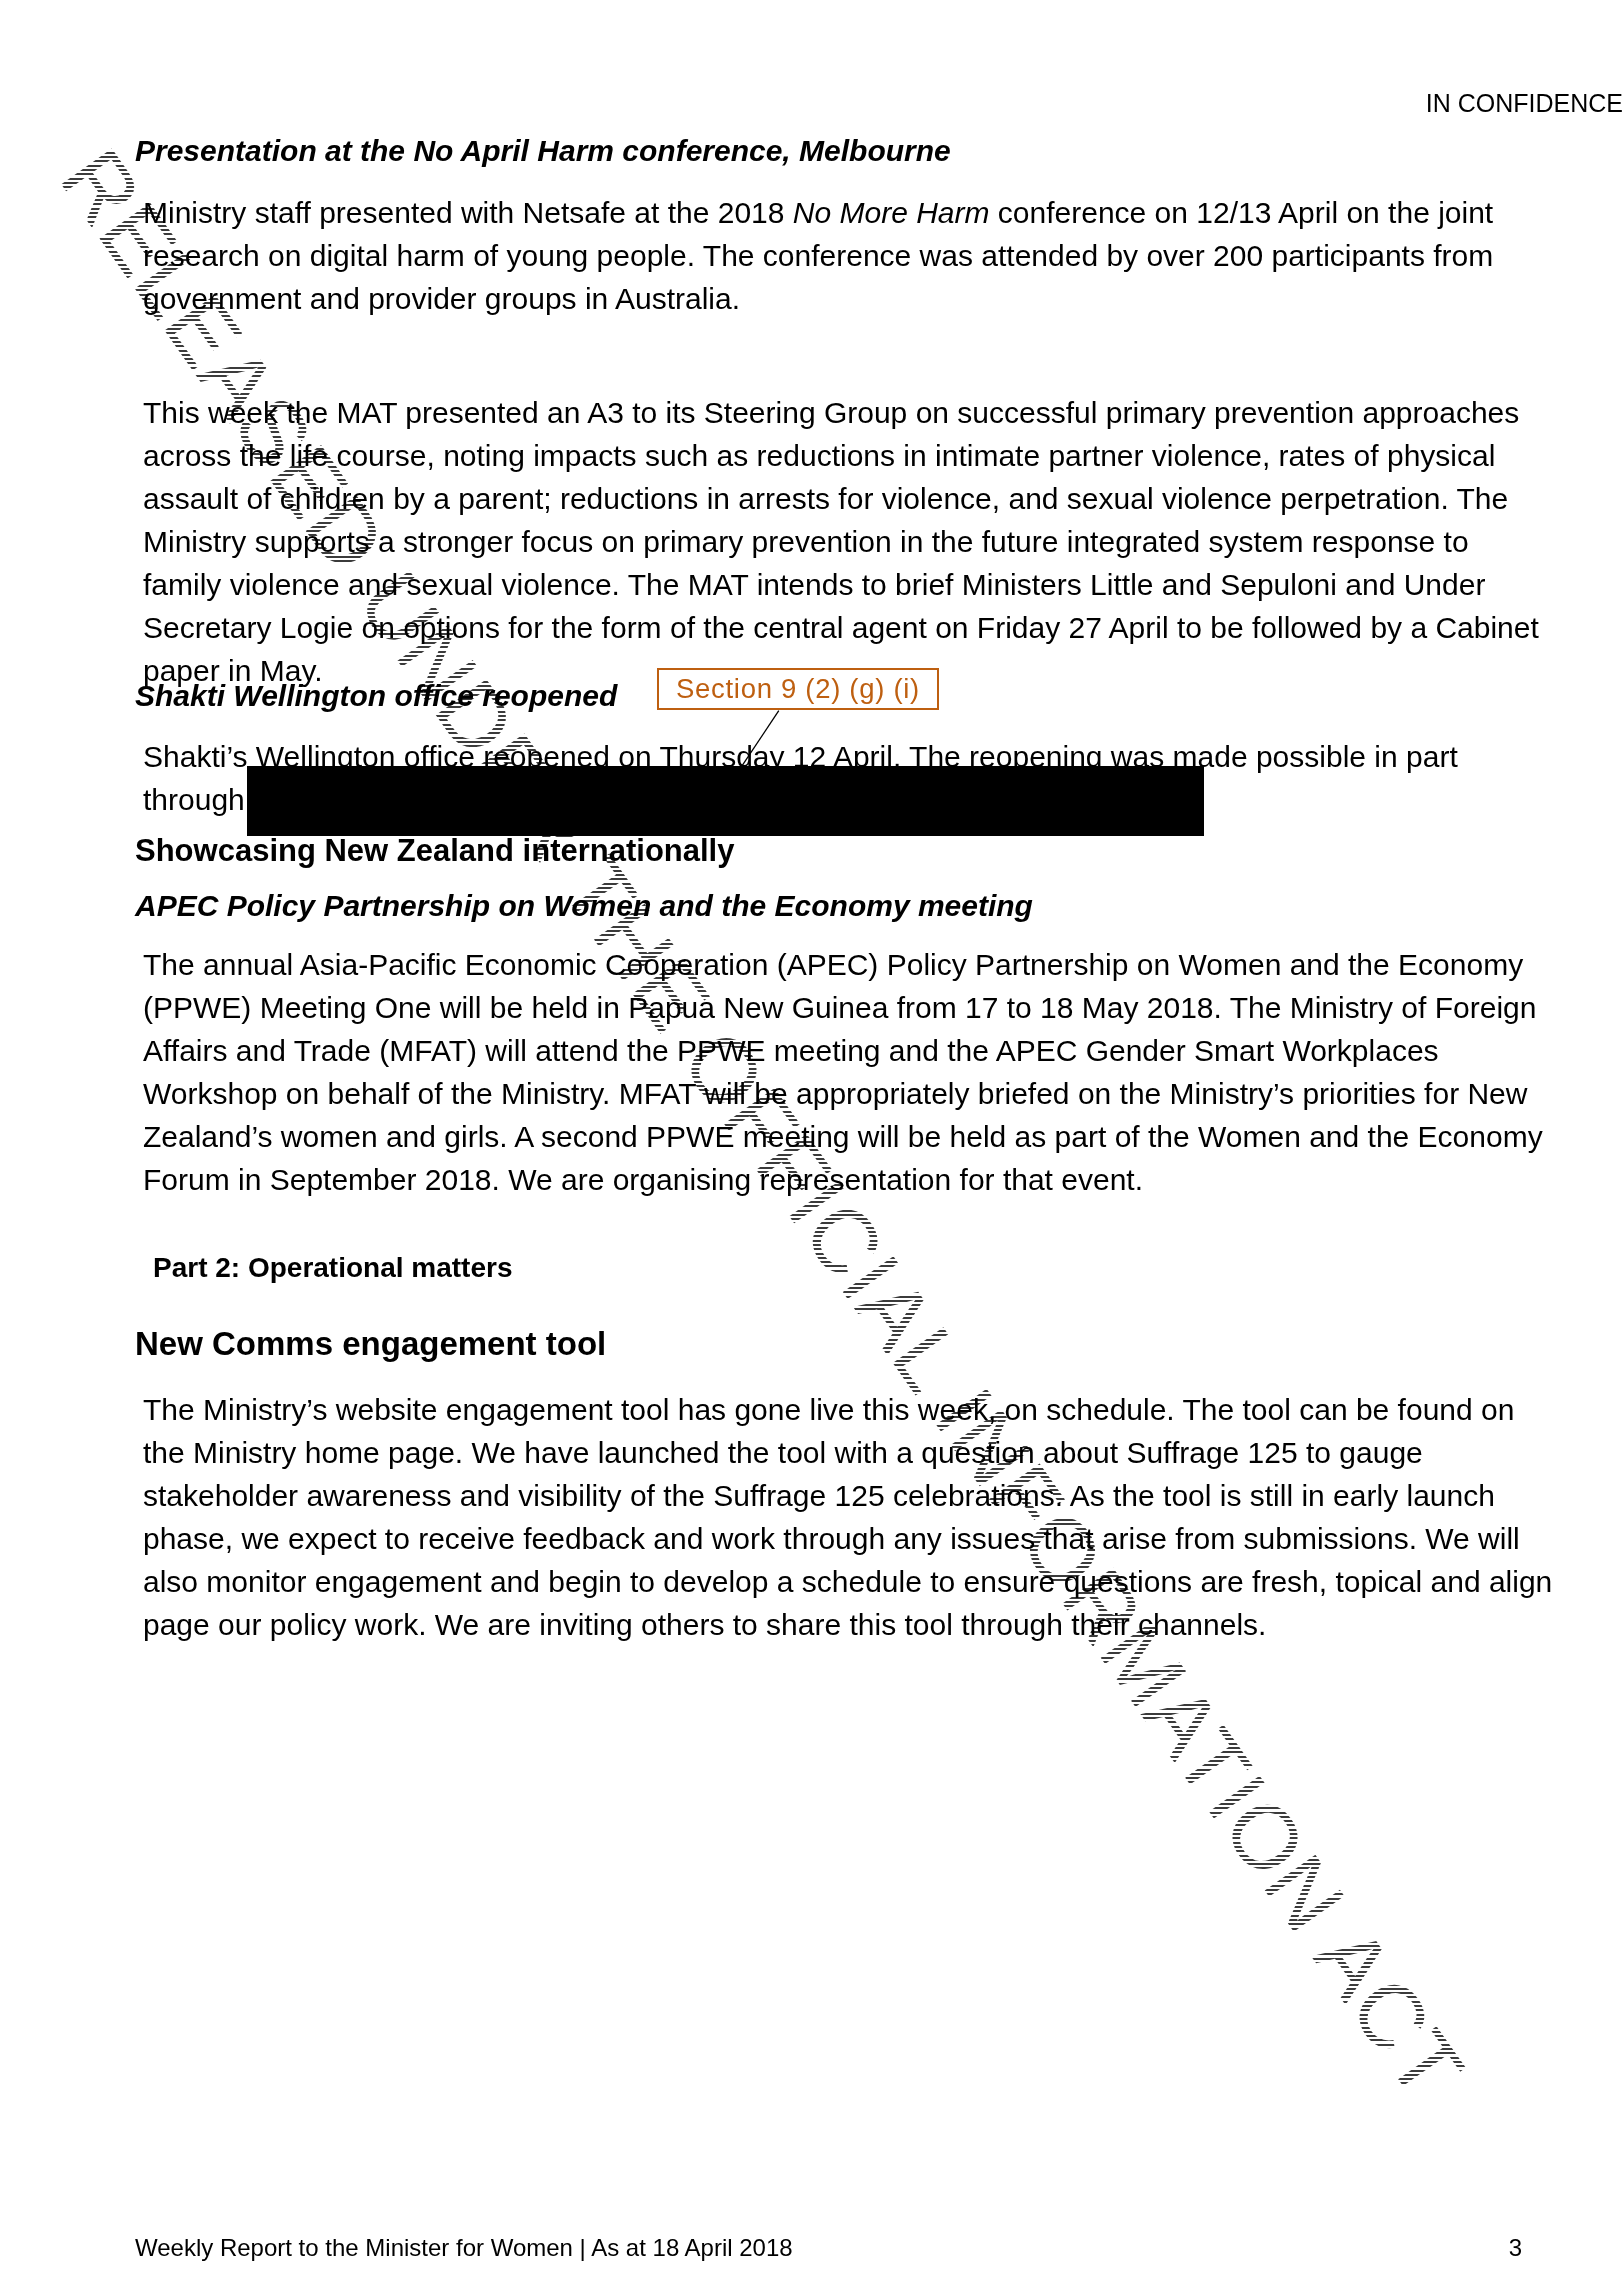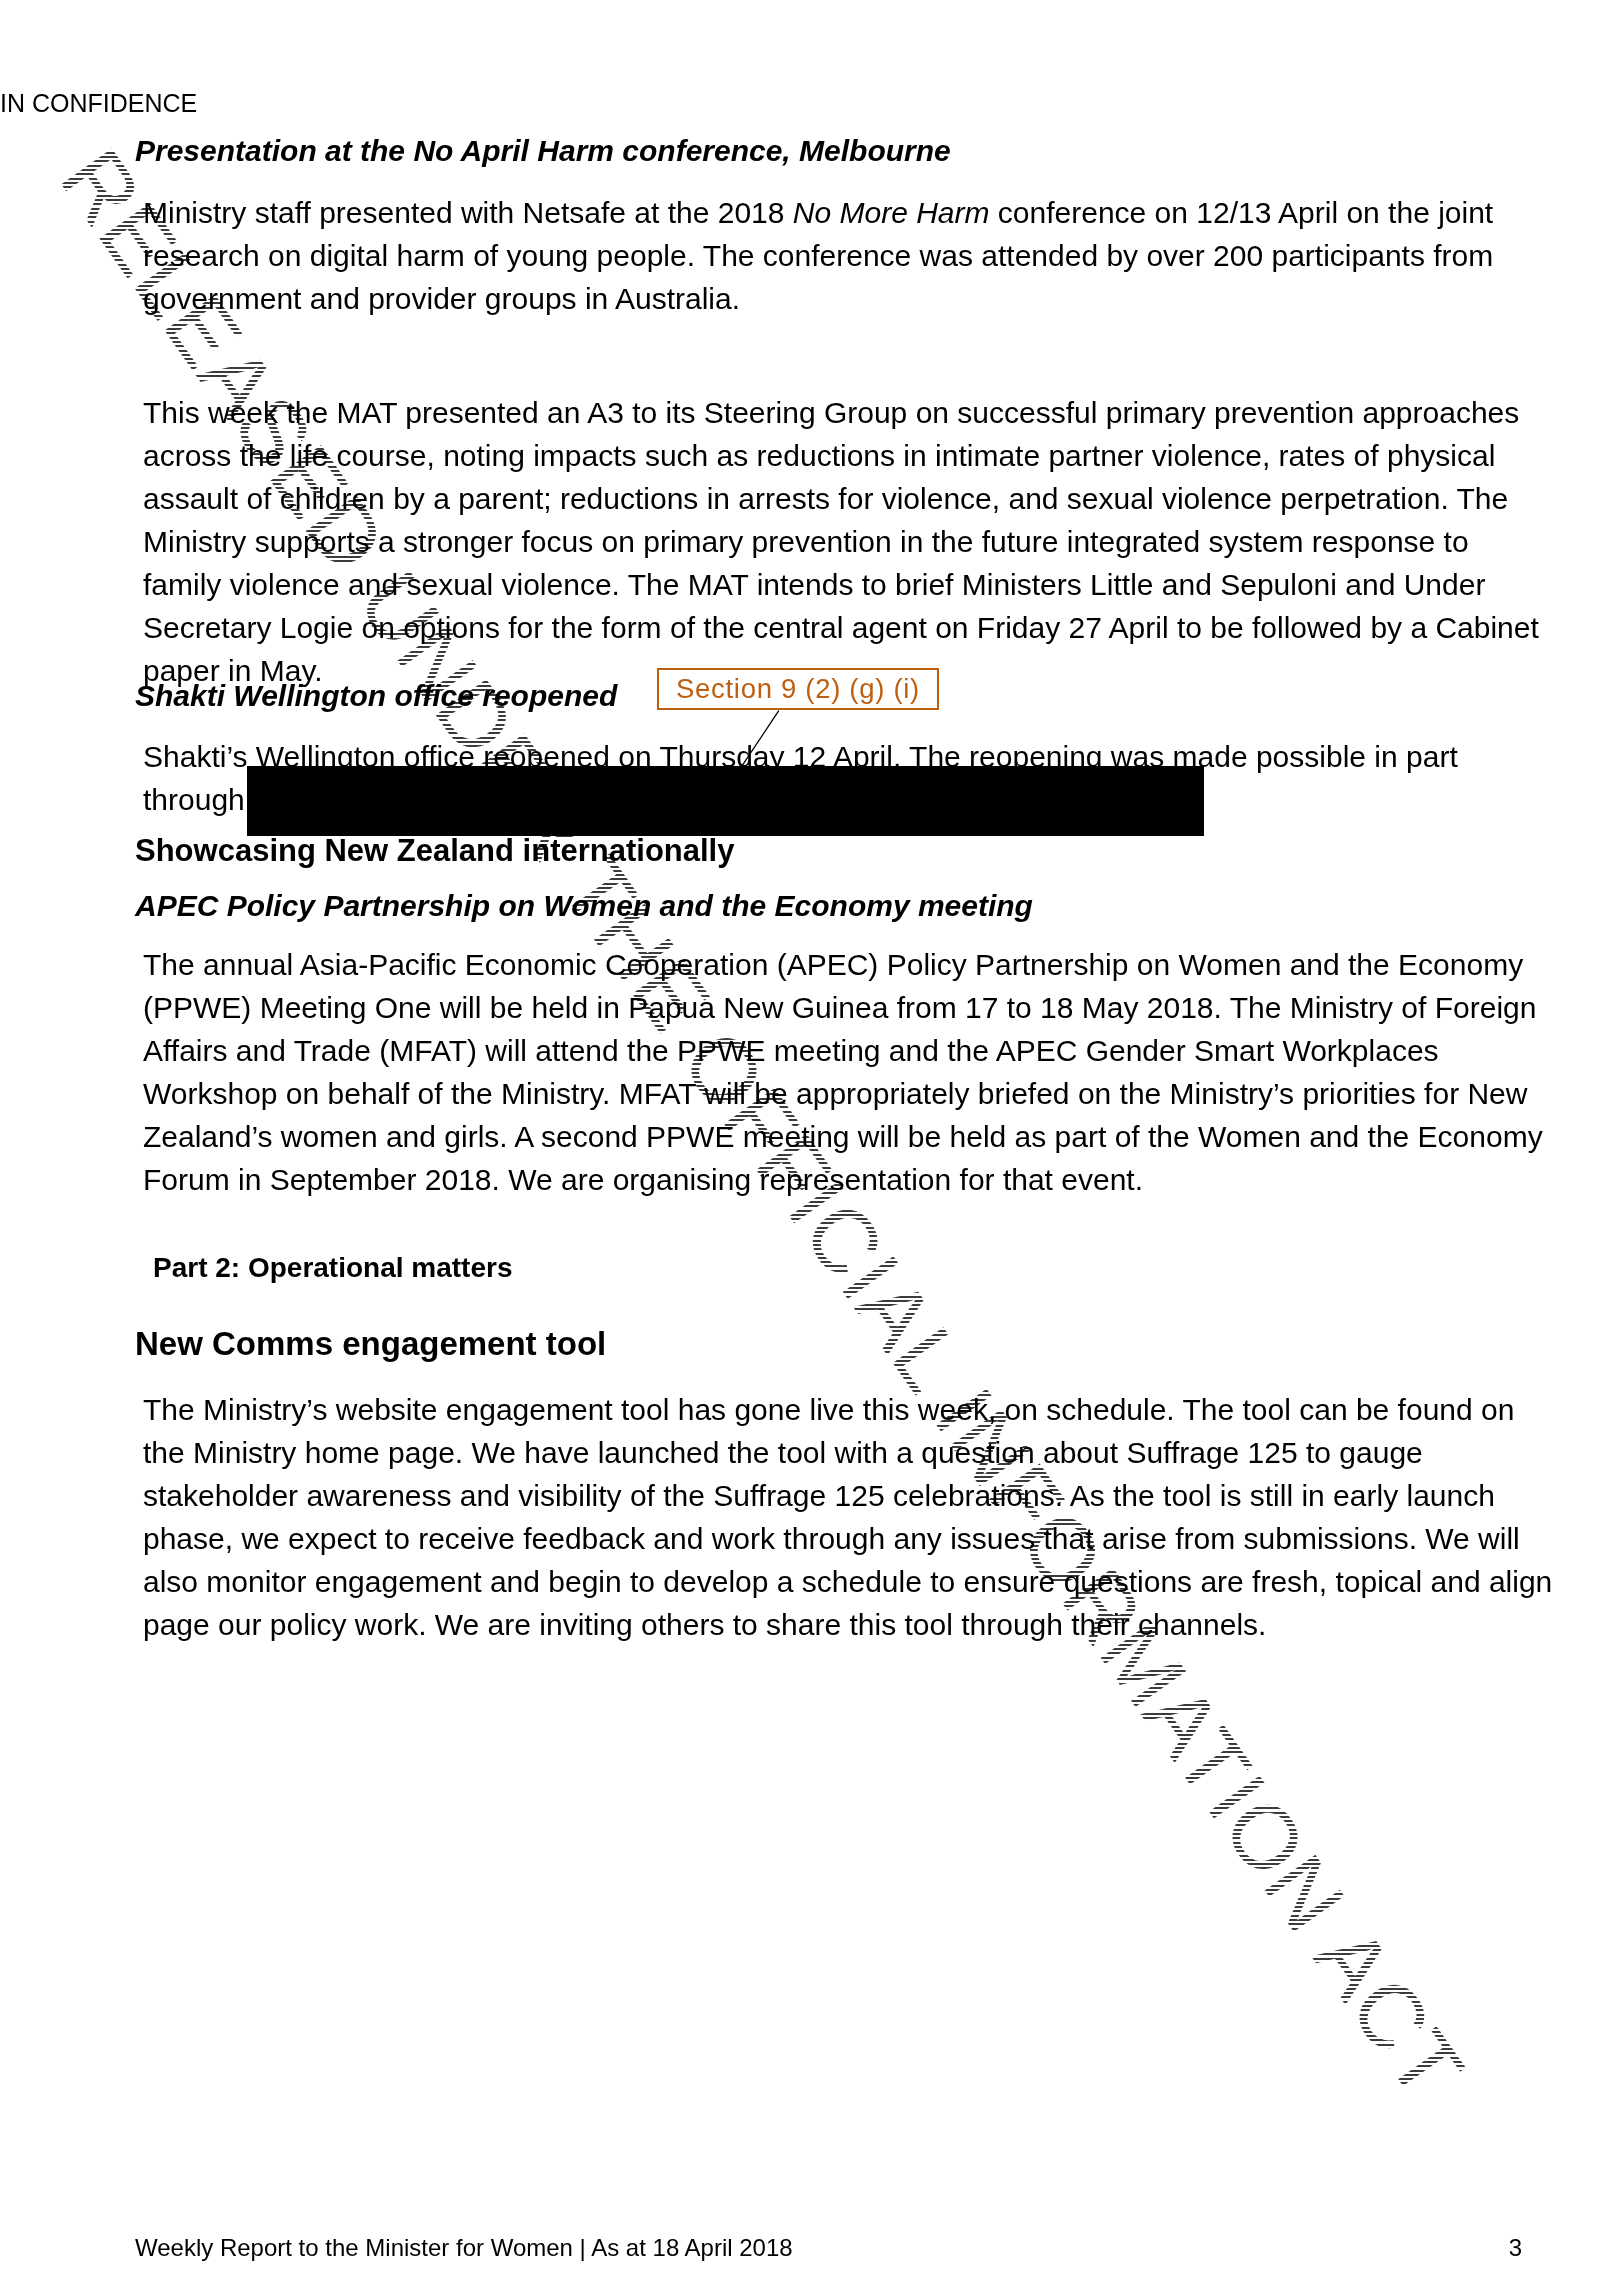--- a/index.html
+++ b/index.html
@@ -29,21 +29,21 @@
     color:transparent;
     background-image:repeating-linear-gradient(-54.8deg,
       var(--watermark-gray) 0px, var(--watermark-gray) 2px,
       rgba(0,0,0,0) 2px, rgba(0,0,0,0) 4.3px);
     -webkit-background-clip:text;
     background-clip:text;
     z-index:1;
   }
   .inconf{
     position:absolute;top:89px;left:0;width:1623px;
-    text-align:left;font-size:25px;line-height:29px;z-index:2;
+    text-align:right;font-size:25px;line-height:29px;z-index:2;
   }
   .h-bi{position:absolute;left:135px;font-size:30px;font-weight:bold;font-style:italic;line-height:1.05;white-space:nowrap;z-index:2;margin:0;}
   .h-b{position:absolute;left:135px;font-weight:bold;line-height:1.05;white-space:nowrap;z-index:2;margin:0;}
   .body{
     position:absolute;left:135px;
     font-size:30px;line-height:43px;
     white-space:nowrap;z-index:2;margin:8px;
   }
   .annotation-box{
     position:absolute;left:657px;top:668px;

